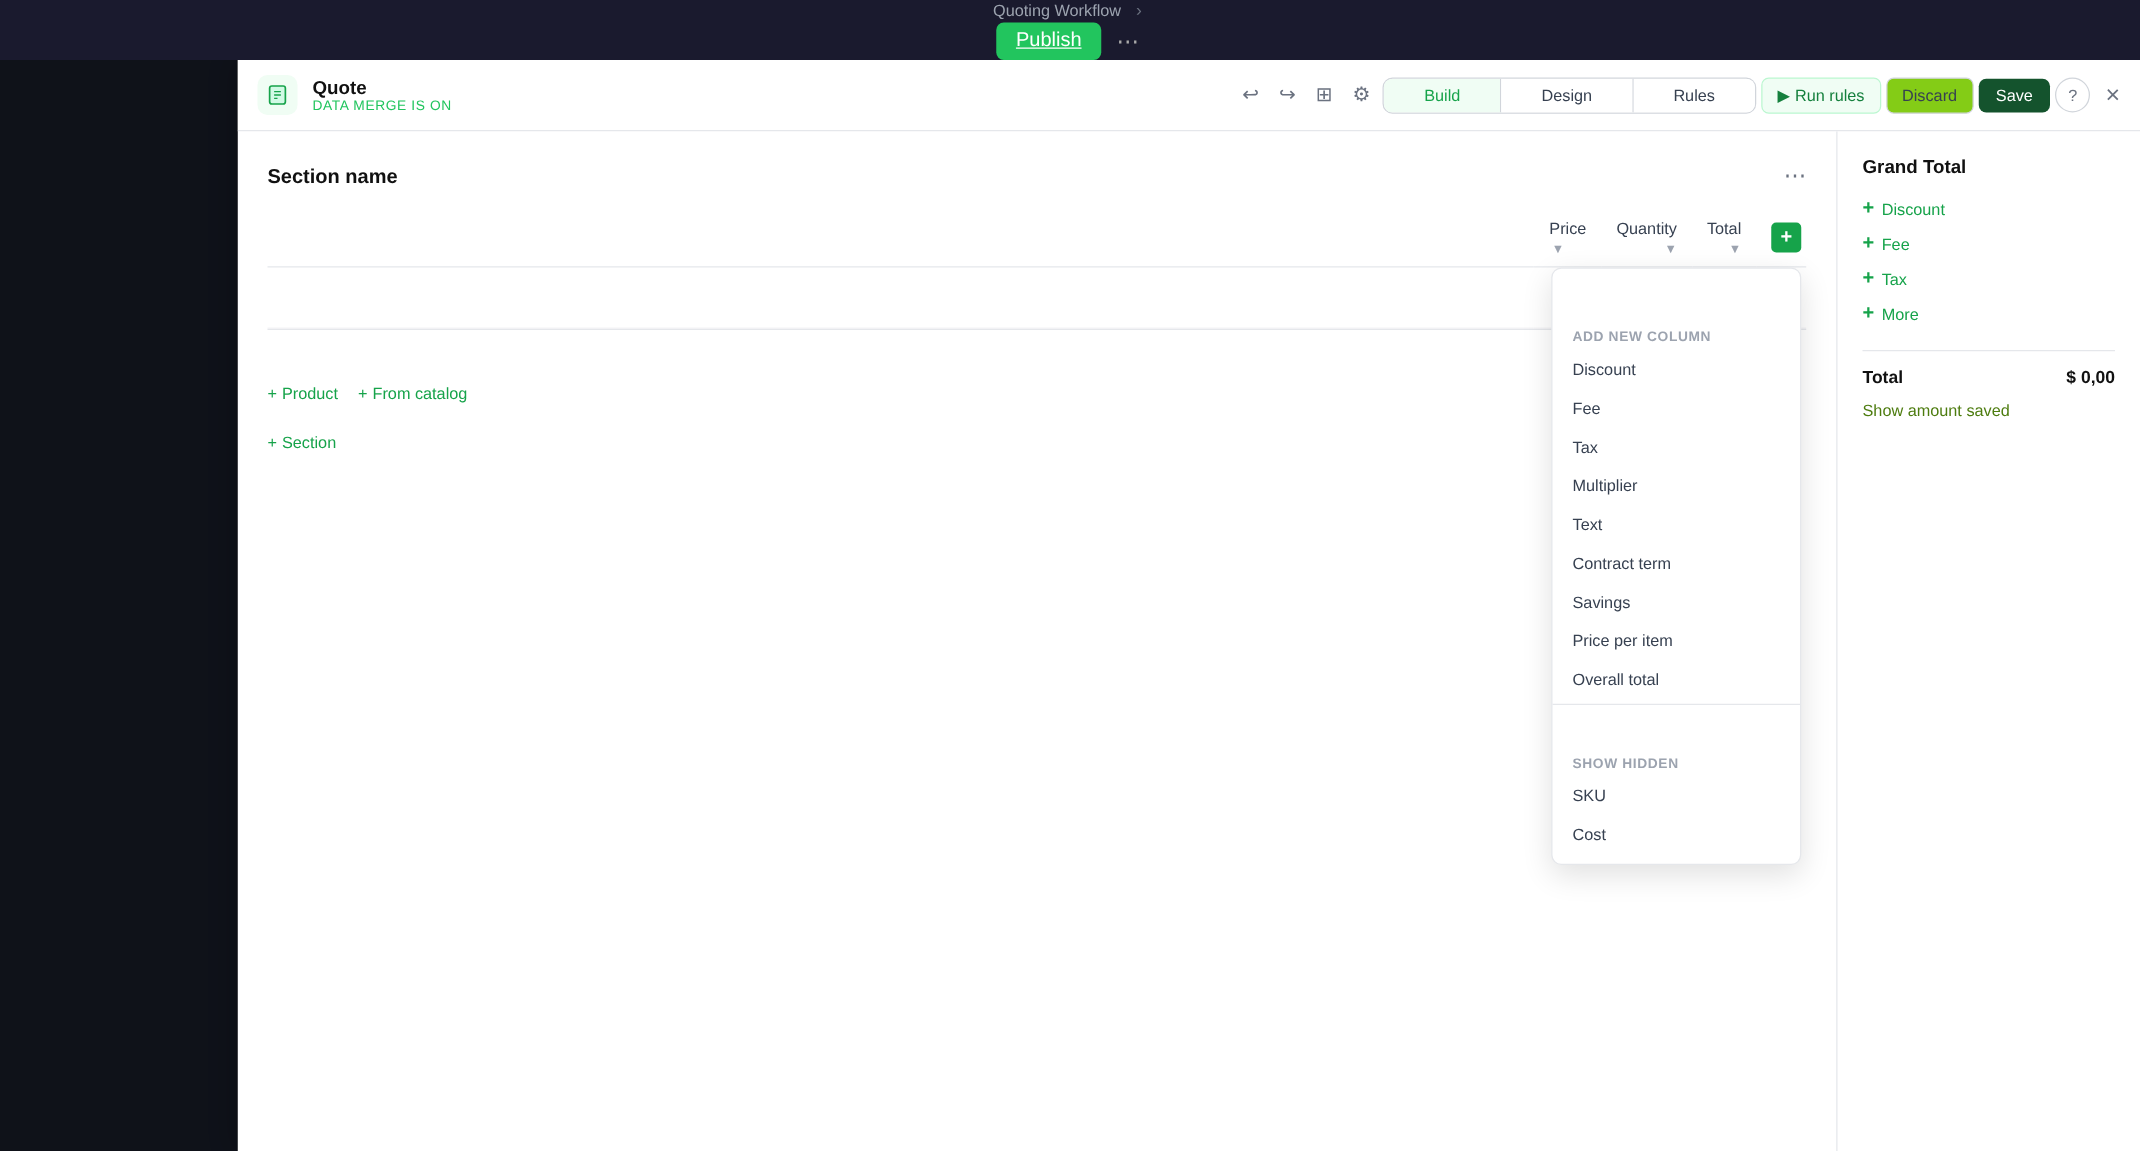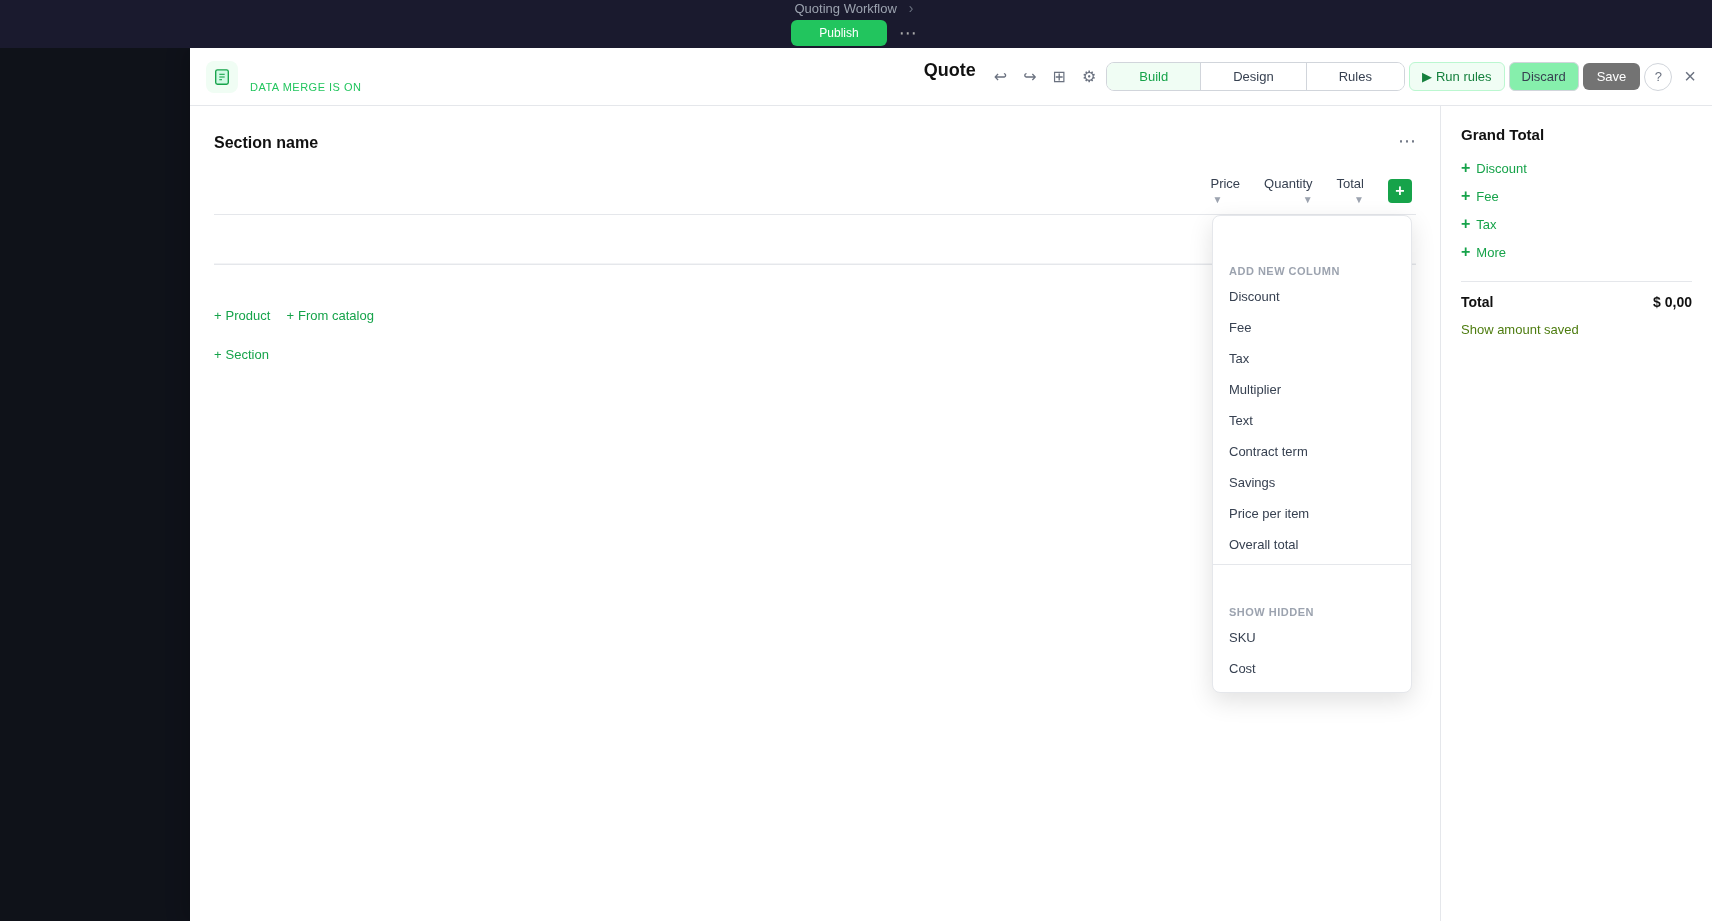--- a/index.html
+++ b/index.html
@@ -6,50 +6,50 @@
     body { font-family: -apple-system, BlinkMacSystemFont, 'Segoe UI', sans-serif; font-size: 14px; background: #e5e7eb; overflow: hidden; }
 
     
     .top-bar {
       position: fixed; top: 0; left: 0; right: 0; height: 48px;
       background: #1a1a2e; display: flex; align-items: center; justify-content: space-between;
       padding: 0 16px; z-index: 100; flex-direction: column;
     }
     .top-bar-left { display: flex; align-items: center; gap: 8px; color: #fff; font-size: 14px; }
     .top-bar-right { display: flex; align-items: center; gap: 8px; }
-    .btn-publish { background: #22c55e; color: #fff; border: none; padding: 6px 28px; border-radius: 6px; font-size: 12px; font-weight: 500; cursor: pointer; }
+    .btn-publish { background: #22c55e; color: #fff; border: none; padding: 6px 16px; border-radius: 6px; font-size: 16px; font-weight: 500; cursor: pointer; text-decoration: underline; }
     .btn-dots { background: transparent; color: #aaa; border: none; padding: 6px 4px; font-size: 18px; cursor: pointer; }
 
     
     .modal {
       position: absolute; top: 0; left: 190px; right: 0; bottom: 0;
       background: #fff; display: flex; flex-direction: column;
       box-shadow: -4px 0 20px rgba(0,0,0,0.2);
     }
 
     
     .modal-header {
       display: flex; align-items: center; gap: 12px;
       padding: 12px 16px; border-bottom: 1px solid #e5e7eb;
       background: #fff;
     }
     .modal-icon { width: 32px; height: 32px; background: #f0fdf4; border-radius: 8px; display: flex; align-items: center; justify-content: center; }
     .modal-icon svg { width: 18px; height: 18px; }
     .modal-title-block { flex: 1; }
-    .modal-title { font-size: 18px; font-weight: 600; color: #111; text-align: right; }
+    .modal-title { font-size: 15px; font-weight: 600; color: #111; }
     .modal-subtitle { font-size: 11px; color: #22c55e; font-weight: 400; letter-spacing: 0.5px; }
     .modal-toolbar { display: flex; align-items: center; gap: 4px; margin-left: auto; }
     .toolbar-group { display: flex; align-items: center; border: 1px solid #d1d5db; border-radius: 8px; overflow: hidden; }
     .toolbar-btn { background: #fff; border: none; padding: 6px 32px; font-size: 13px; font-weight: 500; cursor: pointer; color: #374151; }
     .toolbar-btn.active { background: #f0fdf4; color: #16a34a; }
     .toolbar-btn:not(:last-child) { border-right: 1px solid #d1d5db; }
     .icon-btn { background: transparent; border: none; cursor: pointer; padding: 6px; color: #6b7280; font-size: 16px; display: flex; align-items: center; }
     .run-rules-btn { background: #f0fdf4; border: 1px solid #bbf7d0; border-radius: 6px; color: #15803d; padding: 6px 12px; font-size: 13px; font-weight: 500; cursor: pointer; display: flex; align-items: center; gap: 4px; }
-    .discard-btn { background: #86efac; border: 1px solid #d1d5db; border-radius: 6px; color: #374151; padding: 6px 12px; font-size: 13px; font-weight: 500; cursor: pointer; }
-    .save-btn { background: #737373; border: none; border-radius: 6px; color: #fff; padding: 6px 14px; font-size: 13px; font-weight: 500; cursor: pointer; }
+    .discard-btn { background: #84cc16; border: 1px solid #d1d5db; border-radius: 6px; color: #374151; padding: 6px 12px; font-size: 13px; font-weight: 500; cursor: pointer; }
+    .save-btn { background: #14532d; border: none; border-radius: 6px; color: #fff; padding: 6px 14px; font-size: 13px; font-weight: 500; cursor: pointer; }
     .help-btn { background: transparent; border: 1px solid #d1d5db; border-radius: 50%; color: #6b7280; width: 28px; height: 28px; display: flex; align-items: center; justify-content: center; font-size: 13px; cursor: pointer; }
     .close-btn { background: transparent; border: none; color: #6b7280; font-size: 20px; cursor: pointer; margin-left: 8px; }
 
     
     .modal-body { display: flex; flex: 1; overflow: hidden; }
 
     
     .main-content { flex: 1; padding: 24px; overflow-y: auto; }
 
     
@@ -99,21 +99,21 @@
     .add-row { display: flex; gap: 16px; margin-top: 12px; }
     .add-btn { background: transparent; border: none; color: #16a34a; font-size: 13px; font-weight: 500; cursor: pointer; display: flex; align-items: center; gap: 4px; }
 
     
     .section-btn { background: transparent; border: none; color: #16a34a; font-size: 13px; font-weight: 500; cursor: pointer; display: flex; align-items: center; gap: 4px; margin-top: 24px; }
 
     
     .section-total-row { display: flex; justify-content: flex-end; padding: 8px 12px; font-size: 13px; font-weight: 600; color: #374151; border-top: 1px solid #e5e7eb; }
 
     
-    .right-panel { width: 272px; border-left: 1px solid #e5e7eb; padding: 20px; overflow-y: auto; }
+    .right-panel { width: 243px; border-left: 1px solid #e5e7eb; padding: 20px; overflow-y: auto; }
     .grand-total-title { font-size: 15px; font-weight: 600; color: #111; margin-bottom: 16px; }
     .grand-total-items { display: flex; flex-direction: column; gap: 10px; margin-bottom: 20px; }
     .grand-total-item { display: flex; align-items: center; gap: 6px; color: #16a34a; font-size: 13px; font-weight: 500; cursor: pointer; }
     .grand-total-item .plus { font-size: 16px; font-weight: bold; }
     .total-row { display: flex; justify-content: space-between; align-items: center; padding-top: 12px; border-top: 1px solid #e5e7eb; }
     .total-label { font-size: 14px; font-weight: 600; color: #111; }
     .total-value { font-size: 14px; font-weight: 600; color: #111; }
     .show-amount-link { margin-top: 12px; color: #4d7c0f; font-size: 13px; font-weight: 500; cursor: pointer; background: none; border: none; }
 
     

